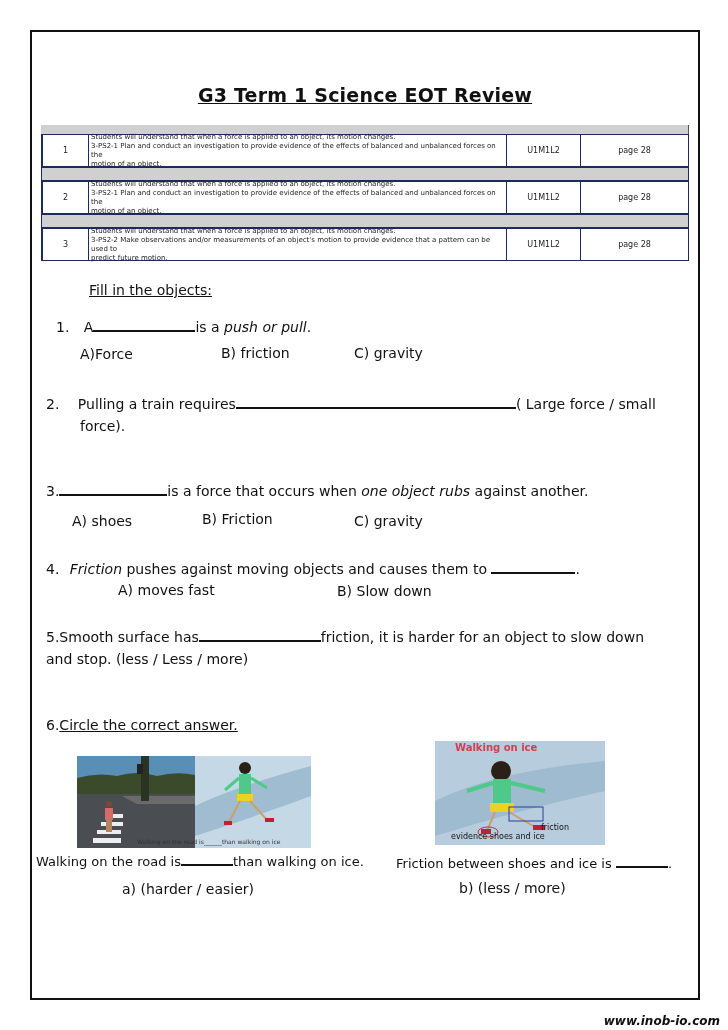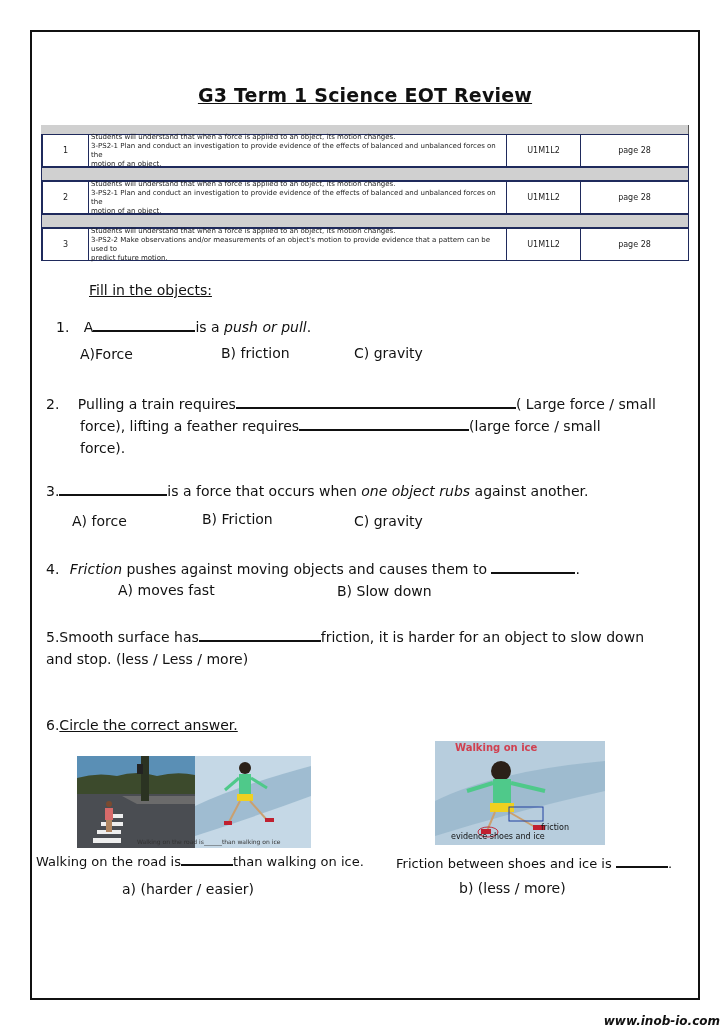--- a/index.html
+++ b/index.html
@@ -93,30 +93,27 @@
   </div>
   <div class="opt" style="left:48px; top:314px;">A)Force</div>
   <div class="opt" style="left:189px; top:313px;">B) friction</div>
   <div class="opt" style="left:322px; top:313px;">C) gravity</div>
 
   <div class="q" style="left:14px; top:361px; line-height:22px; width:640px;">
     <div>
       <span>2.</span>
       <span style="margin-left:14px;">Pulling a train requires</span><span class="blank" style="width:280px;"></span><span>( Large force / small</span>
     </div>
-    <div style="padding-left:34px;">
-      <span>force), lifting a feather requires</span><span class="blank" style="width:170px;"></span><span>(large force / small</span>
-    </div>
     <div style="padding-left:34px;">force).</div>
   </div>
 
   <div class="q" style="left:14px; top:450px;">
     <span>3.</span><span class="blank" style="width:108px;"></span><span>is a force that occurs when </span><i>one object rubs</i><span> against another.</span>
   </div>
-  <div class="opt" style="left:40px; top:481px;">A) force</div>
+  <div class="opt" style="left:40px; top:481px;">A) shoes</div>
   <div class="opt" style="left:170px; top:479px;">B) Friction</div>
   <div class="opt" style="left:322px; top:481px;">C) gravity</div>
 
   <div class="q" style="left:14px; top:528px;">
     <span>4.</span>
     <i style="margin-left:6px;">Friction</i><span> pushes against moving objects and causes them to </span><span class="blank" style="width:84px;"></span><span>.</span>
   </div>
   <div class="opt" style="left:86px; top:550px;">A) moves fast</div>
   <div class="opt" style="left:305px; top:551px;">B) Slow down</div>
 

